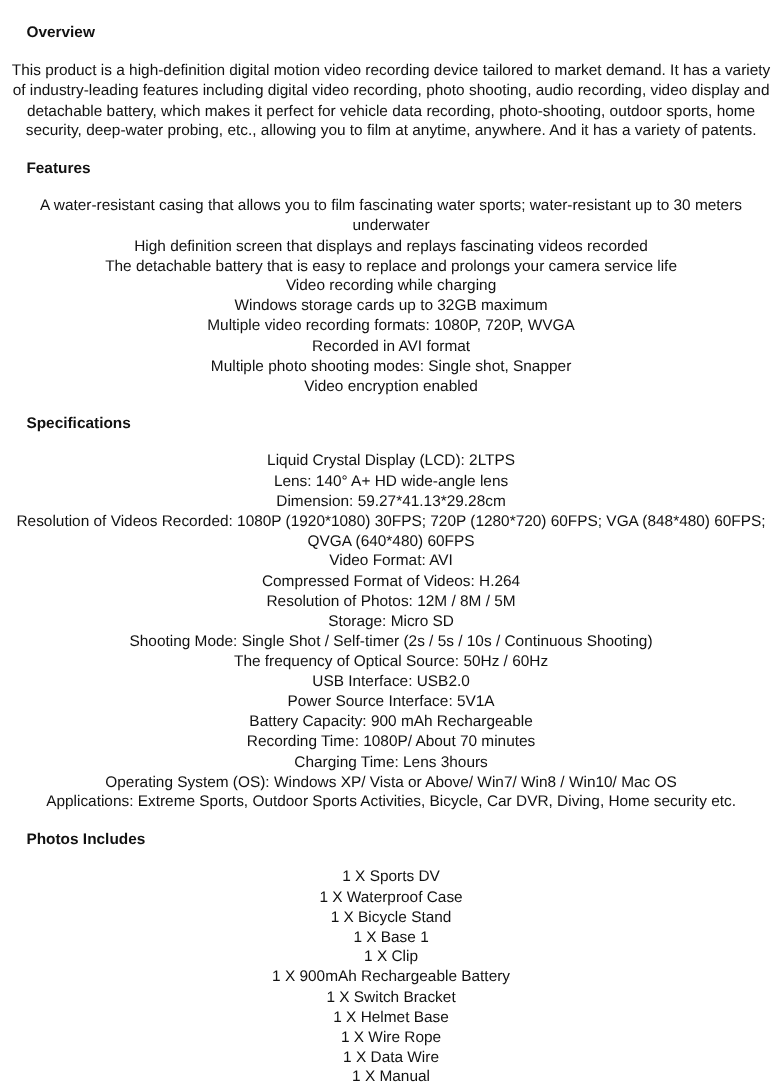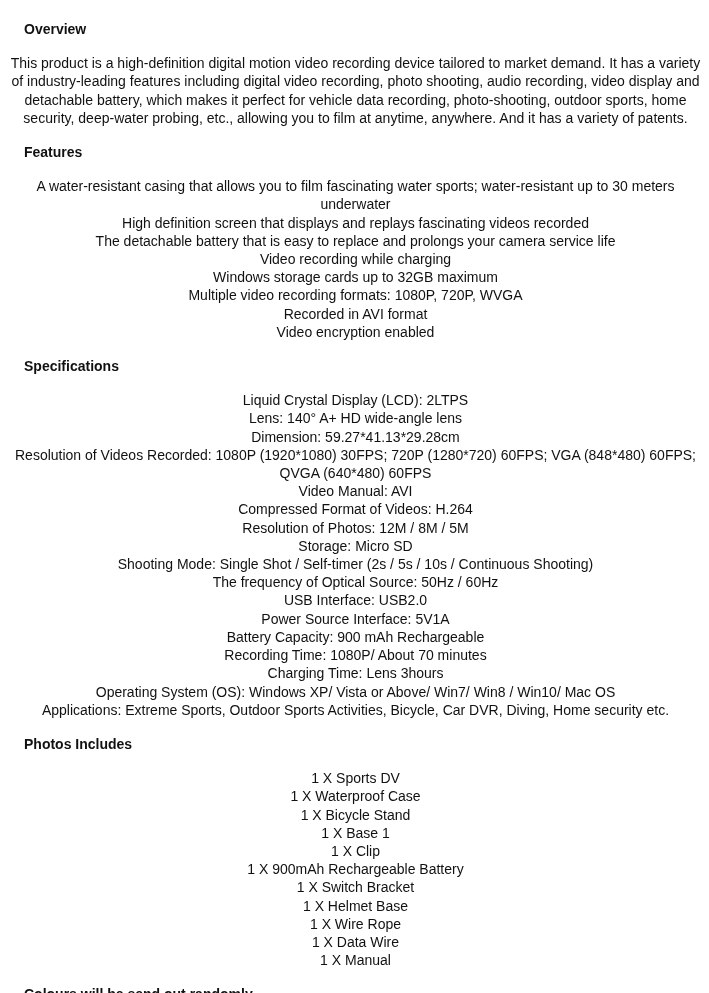--- a/index.html
+++ b/index.html
@@ -57,32 +57,33 @@
   <section class="doc-section">
     <h2 class="heading">Features</h2>
     <div class="lines">
         <p class="line">A water-resistant casing that allows you to film fascinating water sports; water-resistant up to 30 meters underwater</p>
         <p class="line">High definition screen that displays and replays fascinating videos recorded</p>
         <p class="line">The detachable battery that is easy to replace and prolongs your camera service life</p>
         <p class="line">Video recording while charging</p>
         <p class="line">Windows storage cards up to 32GB maximum</p>
         <p class="line">Multiple video recording formats: 1080P, 720P, WVGA</p>
         <p class="line">Recorded in AVI format</p>
+        <p class="line">Multiple photo shooting modes: Single shot, Snapper</p>
         <p class="line">Video encryption enabled</p>
       </div>
   </section>
 
   <section class="doc-section">
     <h2 class="heading">Specifications</h2>
     <div class="lines">
         <p class="line">Liquid Crystal Display (LCD): 2LTPS</p>
         <p class="line">Lens: 140° A+ HD wide-angle lens</p>
         <p class="line">Dimension: 59.27*41.13*29.28cm</p>
         <p class="line">Resolution of Videos Recorded: 1080P (1920*1080) 30FPS; 720P (1280*720) 60FPS; VGA (848*480) 60FPS; QVGA (640*480) 60FPS</p>
-        <p class="line">Video Manual: AVI</p>
+        <p class="line">Video Format: AVI</p>
         <p class="line">Compressed Format of Videos: H.264</p>
         <p class="line">Resolution of Photos: 12M / 8M / 5M</p>
         <p class="line">Storage: Micro SD</p>
         <p class="line">Shooting Mode: Single Shot / Self-timer (2s / 5s / 10s / Continuous Shooting)</p>
         <p class="line">The frequency of Optical Source: 50Hz / 60Hz</p>
         <p class="line">USB Interface: USB2.0</p>
         <p class="line">Power Source Interface: 5V1A</p>
         <p class="line">Battery Capacity: 900 mAh Rechargeable</p>
         <p class="line">Recording Time: 1080P/ About 70 minutes</p>
         <p class="line">Charging Time: Lens 3hours</p>

